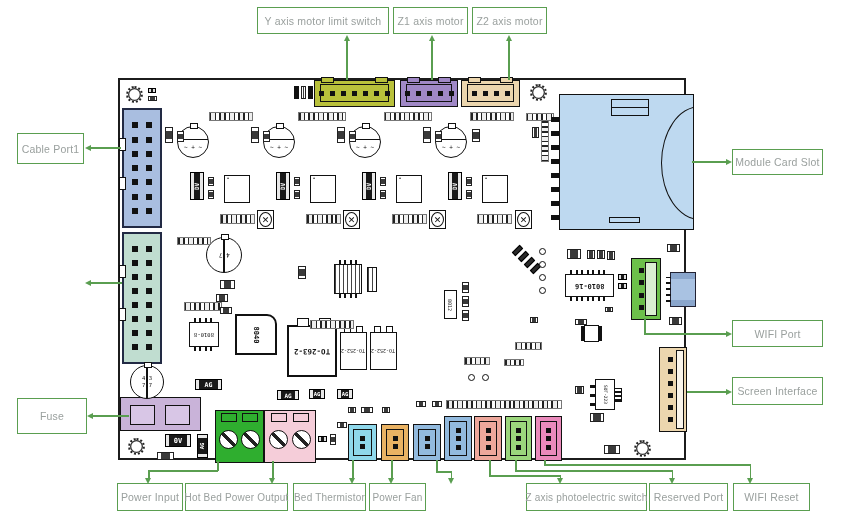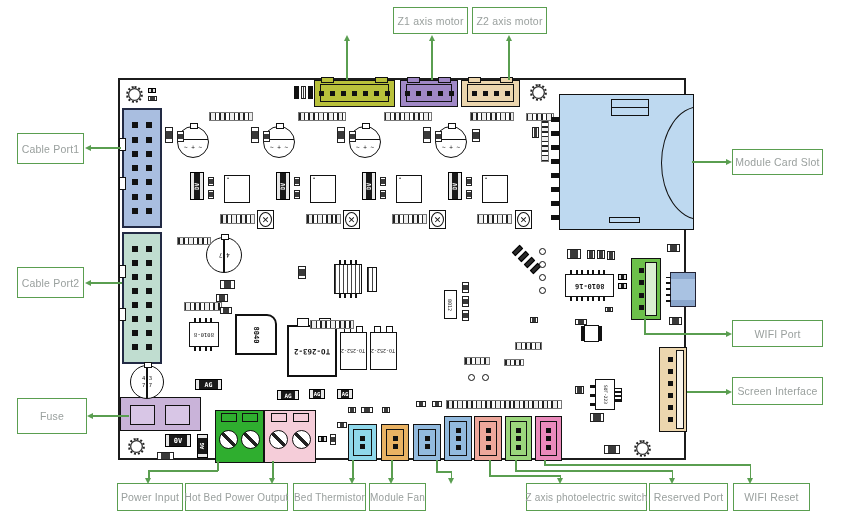--- a/index.html
+++ b/index.html
@@ -510,31 +510,31 @@
       <div class="rv" style="left: 210px; top: 354px; width: 6px; height: 11px;"></div>
       <div class="r" style="left: 228px; top: 327px; width: 8px; height: 6px;"></div>
       <div class="r" style="left: 241px; top: 327px; width: 12px; height: 6px;"></div>
       <div class="r" style="left: 262px; top: 327px; width: 8px; height: 6px;"></div>
       <div class="r" style="left: 296px; top: 321px; width: 10px; height: 6px;"></div>
       <div class="r" style="left: 312px; top: 321px; width: 10px; height: 6px;"></div>
       <div class="smd" style="left: 326px; top: 320px; width: 116px; height: 9px;"></div>
       <div class="r" style="left: 217px; top: 342px; width: 10px; height: 6px;"></div>
     </div>
 
+  <div class="lbl" style="left:257px;top:7px;width:132px;height:27px;">Y axis motor limit switch</div>
   <div class="lbl" style="left:393px;top:7px;width:75px;height:27px;">Z1 axis motor</div>
   <div class="lbl" style="left:472px;top:7px;width:75px;height:27px;">Z2 axis motor</div>
   <div class="ln" style="left:346px;top:40px;width:1.5px;height:40px;"></div>
     <div class="ah ah-up" style="left:343.5px;top:35px;"></div>
   <div class="ln" style="left:431px;top:40px;width:1.5px;height:40px;"></div>
     <div class="ah ah-up" style="left:428.5px;top:35px;"></div>
   <div class="ln" style="left:508px;top:40px;width:1.5px;height:40px;"></div>
     <div class="ah ah-up" style="left:505.5px;top:35px;"></div>
 
   <div class="lbl" style="left:17px;top:133px;width:67px;height:31px;">Cable Port1</div>
-  <div class="lbl" style="left:17px;top:267px;width:67px;height:31px;">Cable Port2</div>
   <div class="lbl" style="left:17px;top:398px;width:70px;height:36px;">Fuse</div>
   <div class="ln" style="left:91px;top:147px;width:30px;height:1.5px;"></div>
     <div class="ah ah-left" style="left:85px;top:144.5px;"></div>
   <div class="ln" style="left:91px;top:282px;width:31px;height:1.5px;"></div>
     <div class="ah ah-left" style="left:85px;top:279.5px;"></div>
   <div class="ln" style="left:93px;top:415px;width:36px;height:1.5px;"></div>
     <div class="ah ah-left" style="left:87px;top:412.5px;"></div>
 
   <div class="lbl" style="left:732px;top:149px;width:91px;height:26px;">Module Card Slot</div>
   <div class="lbl" style="left:732px;top:320px;width:91px;height:27px;">WIFI Port</div>
@@ -543,21 +543,21 @@
     <div class="ah ah-right" style="left:726px;top:158.5px;"></div>
   <div class="ln" style="left:644px;top:318px;width:1.5px;height:16px;"></div>
   <div class="ln" style="left:644px;top:333px;width:83px;height:1.5px;"></div>
     <div class="ah ah-right" style="left:726px;top:330.5px;"></div>
   <div class="ln" style="left:687px;top:391px;width:40px;height:1.5px;"></div>
     <div class="ah ah-right" style="left:726px;top:388.5px;"></div>
 
   <div class="lbl" style="left:185px;top:483px;width:103px;height:28px;font-size:10px;">Hot Bed Power Output</div>
   <div class="lbl" style="left:117px;top:483px;width:66px;height:28px;">Power Input</div>
   <div class="lbl" style="left:293px;top:483px;width:73px;height:28px;font-size:10px;">Bed Thermistor</div>
-  <div class="lbl" style="left:369px;top:483px;width:57px;height:28px;font-size:10px;">Module Fan</div>
+  <div class="lbl" style="left:369px;top:483px;width:57px;height:28px;font-size:10px;">Power Fan</div>
   <div class="lbl" style="left:526px;top:483px;width:121px;height:28px;font-size:10px;">Z axis photoelectric switch</div>
   <div class="lbl" style="left:649px;top:483px;width:79px;height:28px;">Reserved Port</div>
   <div class="lbl" style="left:733px;top:483px;width:77px;height:28px;">WIFI Reset</div>
 
   <div class="ln" style="left:217px;top:461px;width:1.5px;height:10px;"></div>
   <div class="ln" style="left:148px;top:470px;width:70px;height:1.5px;"></div>
   <div class="ln" style="left:148px;top:470px;width:1.5px;height:9px;"></div>
     <div class="ah ah-down" style="left:145px;top:478px;"></div>
   <div class="ln" style="left:272px;top:461px;width:1.5px;height:18px;"></div>
     <div class="ah ah-down" style="left:269px;top:478px;"></div>

